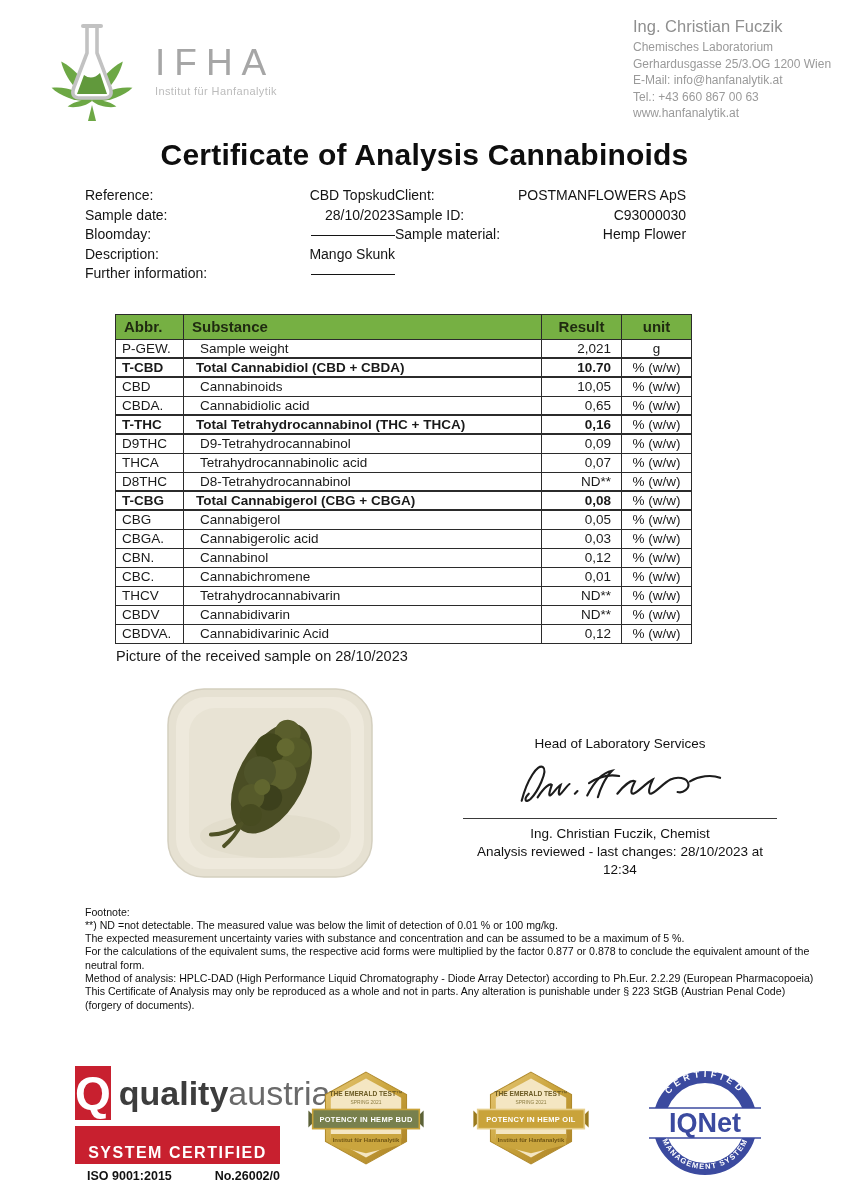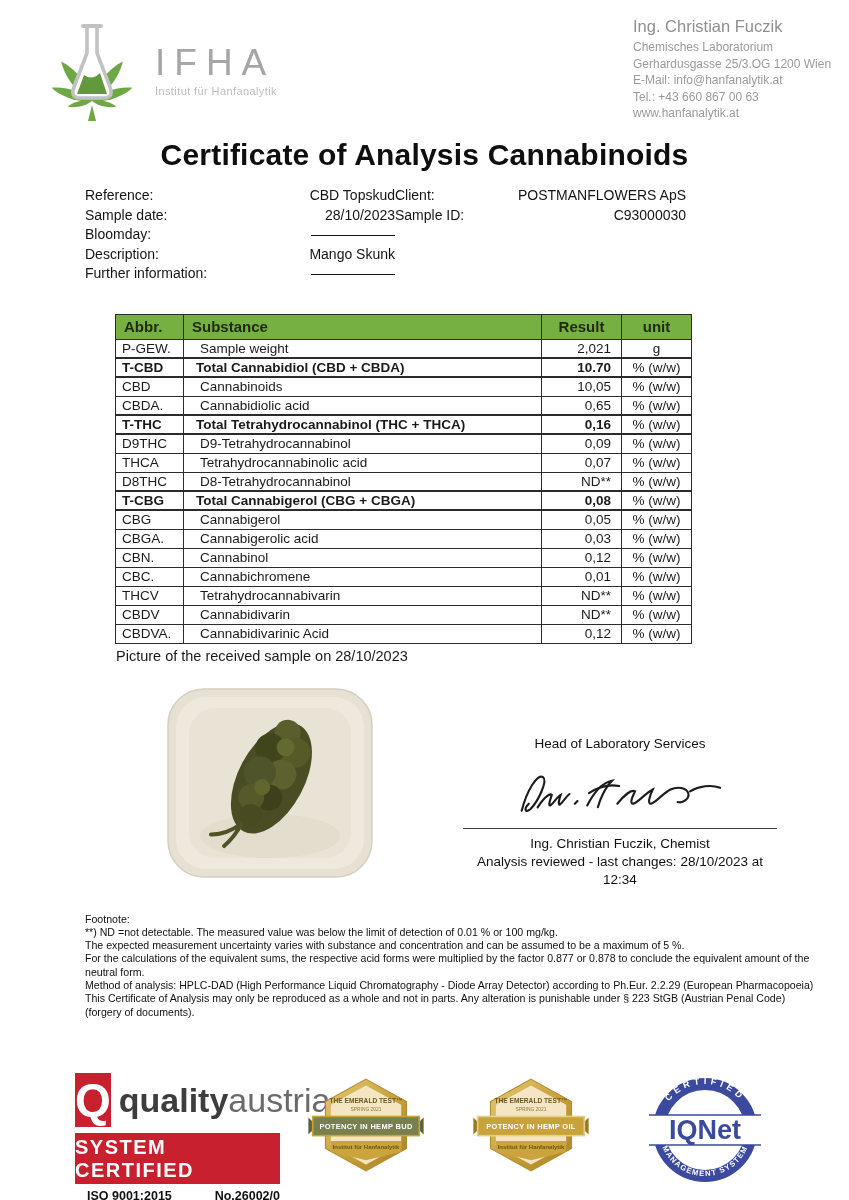--- a/index.html
+++ b/index.html
@@ -41,37 +41,37 @@
   tr.total td { border-top:2px solid #2b2b2b; border-bottom:2px solid #2b2b2b; }
   tr.total td.c-abbr, tr.total td.c-res { font-weight:700; }
   tr.total td.c-sub { font-weight:700; padding-left:12px; }
 
   .caption { margin:4px 0 0 116px; font-size:14.5px; }
 
   
   .sample-row { display:flex; margin-top:22px; }
   .photo { margin-left:165px; width:210px; height:196px; flex:0 0 auto; }
   .sig { width:370px; margin-left:60px; padding-top:50px; text-align:center; font-size:13.5px; color:#111; }
-  .sig-title { margin-bottom:12px; }
+  .sig-title { margin-bottom:2px; }
   .sig-line { border-top:1.5px solid #3a3a3a; margin:0 28px 6px 28px; }
   .sig-name, .sig-reviewed, .sig-time { line-height:18px; }
 
   
   .footnote { margin:24px 0 0 85px; width:735px; font-size:10.6px; line-height:13.3px; color:#101010; }
 
   
   .badges { display:flex; align-items:flex-start; margin:54px 0 0 75px; }
   .qa { width:205px; }
   .qa-top { display:flex; align-items:flex-end; }
   .qa-q { width:54px; height:54px; background:#c8202f; color:#fff; font-weight:700; font-size:46px;
           display:flex; align-items:center; justify-content:center; line-height:1; }
   .qa-brand { font-size:34px; color:#6a6a6a; margin:0 0 10px 8px; line-height:1; white-space:nowrap; }
   .qa-brand .bold { color:#3d3d3d; font-weight:700; }
-  .qa-banner { background:#c8202f; color:#fff; font-weight:700; font-size:20px;
-               letter-spacing:1.5px; margin-top:6px; padding:3px 0 2px; }
+  .qa-banner { background:#c8202f; color:#fff; text-align:center; font-weight:700; font-size:16px;
+               letter-spacing:1.5px; margin-top:6px; padding:18px 0 2px; }
   .qa-iso { display:flex; justify-content:space-between; font-weight:700; font-size:12.5px; margin-top:5px; color:#111;padding-left:12px; }
   .emerald { width:128px; margin-left:22px; margin-top:4px; }
   .emerald + .emerald { margin-left:37px; }
   .iqnet { margin-left:30px; margin-top:0; }
 </style>
 </head>
 <body>
 
 <div class="page">
 
@@ -146,20 +146,24 @@
   <div class="irow">
     <span class="lbl">Client:</span>
     <span class="val">POSTMANFLOWERS ApS</span>
   </div>
 
   <div class="irow">
     <span class="lbl">Sample ID:</span>
     <span class="val">C93000030</span>
   </div>
 
+  <div class="irow">
+    <span class="lbl">Sample material:</span>
+    <span class="val">Hemp Flower</span>
+  </div>
 </div>
   </div>
 
   <table class="results">
     <colgroup>
         <col style="width:68px">
         <col style="width:358px">
         <col style="width:80px">
         <col style="width:70px">
       </colgroup>

